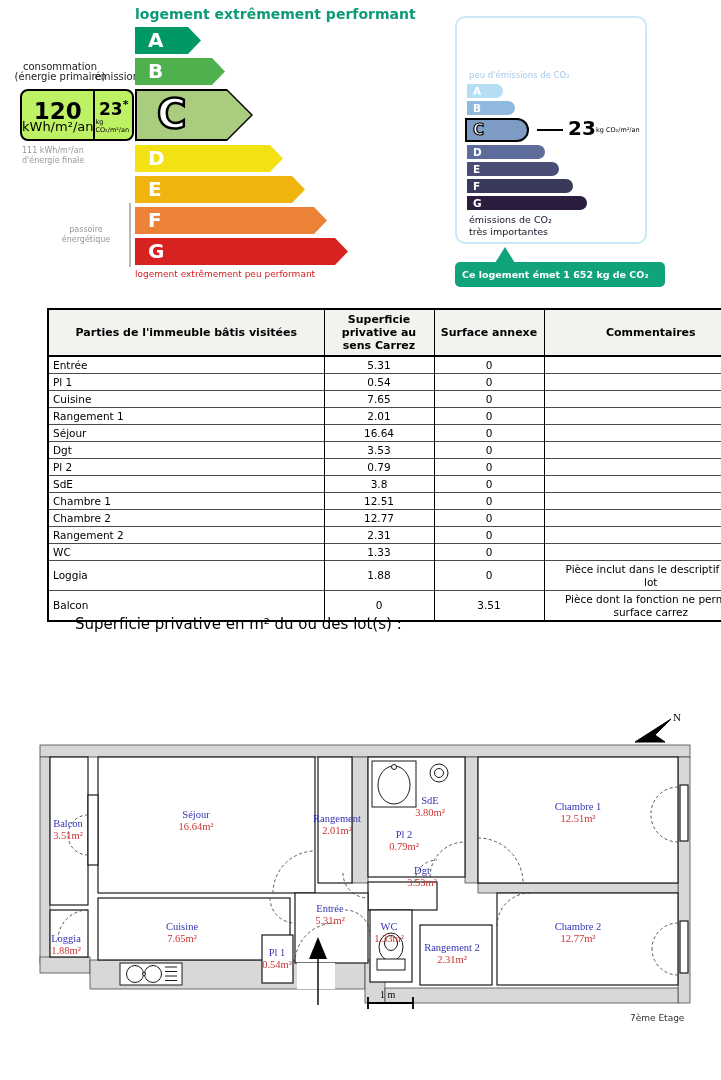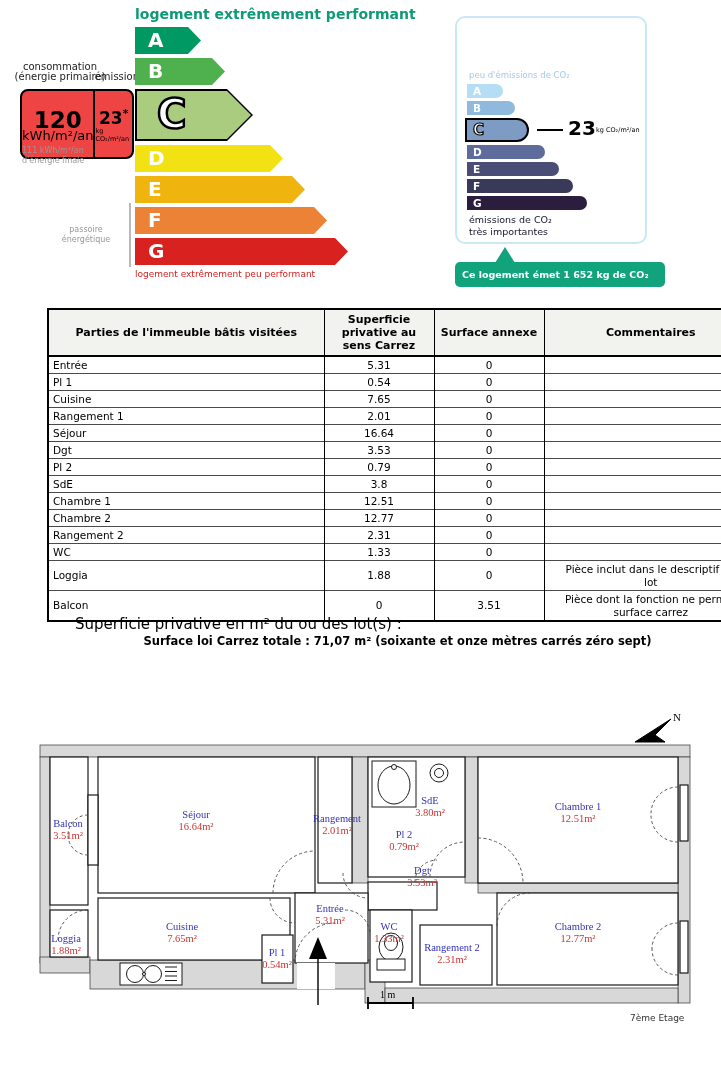--- a/index.html
+++ b/index.html
@@ -18,22 +18,22 @@
     clip-path:polygon(0 0,calc(100% - 13px) 0,100% 50%,calc(100% - 13px) 100%,0 100%);}
   .dpe-row .letter{display:block;padding-left:13px;font-weight:bold;font-size:20px;
     color:#fff;line-height:27px;}
   .dpe-sel{height:52px;background:#000;
     clip-path:polygon(0 0,calc(100% - 26px) 0,100% 50%,calc(100% - 26px) 100%,0 100%);}
   .dpe-sel .inner{position:absolute;left:2px;top:2px;right:2px;bottom:2px;
     clip-path:polygon(0 0,calc(100% - 24px) 0,100% 50%,calc(100% - 24px) 100%,0 100%);}
   .dpe-sel .letter{font-size:40px;line-height:46px;padding-left:20px;
     -webkit-text-stroke:2.5px #000;}
   .dpe-head{font-size:10px;text-align:center;color:#222;line-height:10px;}
-  #dpe-value-box{left:20px;top:89px;width:114px;height:70px;box-sizing:border-box;
-    border:2.5px solid #000;border-radius:8px;background:#ef4444;display:flex;}
+  #dpe-value-box{left:20px;top:89px;width:114px;height:52px;box-sizing:border-box;
+    border:2.5px solid #000;border-radius:8px;background:#bef264;display:flex;}
   #dpe-value-box .cell{flex:1;display:flex;flex-direction:column;align-items:center;
     justify-content:center;}
   #dpe-value-box .cell.c1{border-right:2px solid #000;flex:0 0 60px;}
   .big-num{font-weight:bold;font-size:23px;line-height:22px;}
   .mid-num{font-weight:bold;font-size:17px;line-height:18px;text-align:right;}
   .mid-num sup{font-size:11px;}
   .unit-sm{font-size:13px;line-height:9px;}
   .unit-xs{font-size:6.5px;line-height:8px;}
   .gray-note{font-size:8px;color:#989898;line-height:10px;}
   #dpe-vline{left:129px;top:203px;width:2px;height:64px;background:#b9b9b9;}
@@ -278,21 +278,20 @@
           <td class="col2">3.51</td>
           <td class="col3">Pièce dont la fonction ne permet
 surface carrez</td>
         </tr>
       </tbody>
   </table>
 </div>
 
 <div id="summary-line1" class="abs">Superficie privative en m² du ou des lot(s) :</div>
 <div id="summary-bold" class="abs">
-  <div>Surface loi Carrez totale : 71,07 m² (soixante et onze mètres carrés zéro sept)</div>
 </div>
 
 <div id="plan" class="abs">
   <svg width="660" height="335" viewBox="0 0 660 335">
     <g fill="#d8d8d8" stroke="#4a4a4a" stroke-width="0.8">
       <rect x="5" y="50" width="650" height="12"></rect>
       <rect x="643" y="62" width="12" height="246"></rect>
       <rect x="5" y="62" width="10" height="206"></rect>
       <rect x="5" y="262" width="50" height="16"></rect>
       <rect x="55" y="265" width="275" height="29"></rect>

